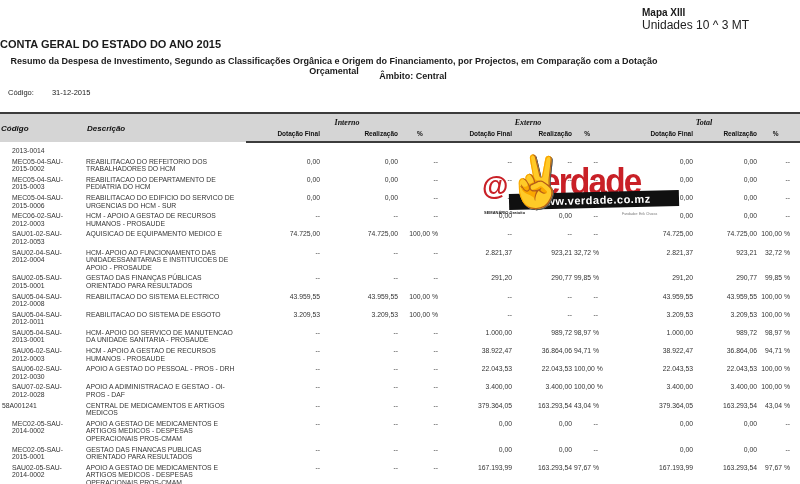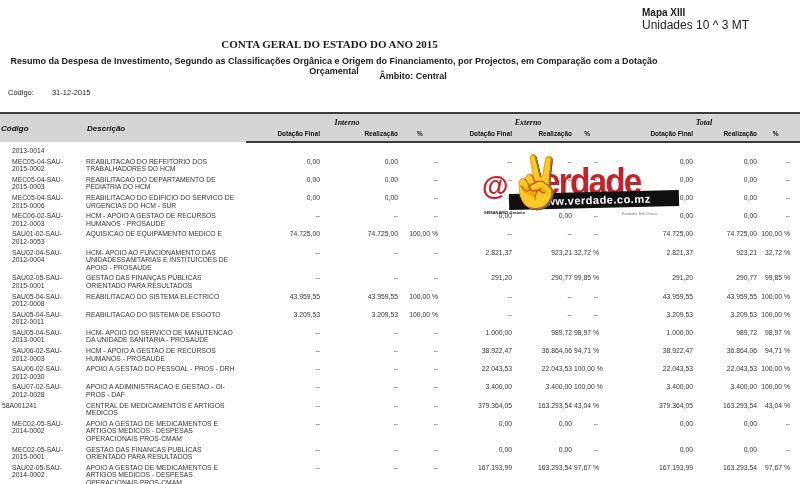--- a/index.html
+++ b/index.html
@@ -3,22 +3,22 @@
 <meta charset="utf-8">
 <style>
   html,body{margin:0;padding:0;background:#fff;}
   .page{position:relative;width:800px;height:484px;background:#fff;overflow:hidden;
         font-family:"Liberation Sans", sans-serif;color:#1a1a1a;}
 
   
   .mapa-block{position:absolute;left:642px;top:7px;text-align:left;}
   .mapa-label{font-size:10px;font-weight:bold;}
   .units-label{font-size:12px;color:#222;}
-  .doc-title{position:absolute;top:38px;left:0;width:659px;text-align:center;
-             font-size:11px;font-weight:bold;font-family:Liberation Serif, serif;}
+  .doc-title{position:absolute;top:38px;left:0;width:659px;
+             font-size:11px;font-weight:bold;}
   .doc-subtitle{position:absolute;top:56px;left:0;width:668px;text-align:center;
                 font-size:9px;font-weight:bold;}
   .doc-scope{position:absolute;top:71px;left:13px;width:800px;text-align:center;
              font-size:9px;font-weight:bold;}
   .position-line{position:absolute;top:88px;left:8px;font-size:7.5px;}
   .position-line .val{margin-left:16px;}
 
   
   .tbl-wrap{position:absolute;top:112px;left:0;width:800px;}
   table{width:800px;border-collapse:collapse;table-layout:fixed;}

